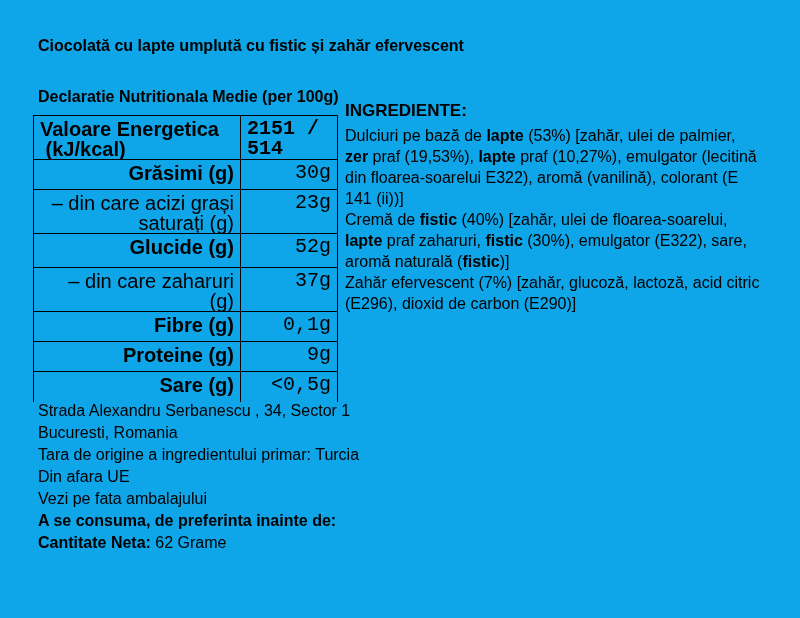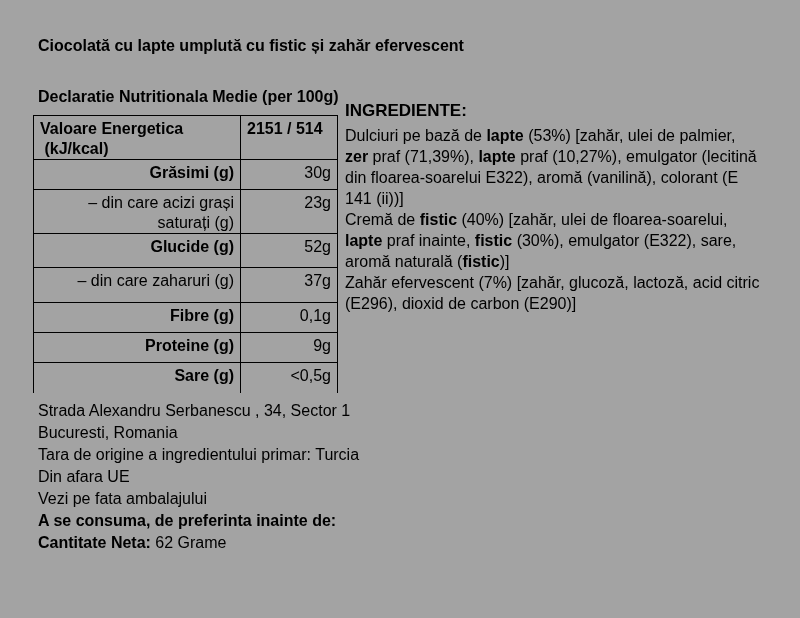--- a/index.html
+++ b/index.html
@@ -1,20 +1,20 @@
 <!DOCTYPE html>
 <html><head>
 <meta charset="utf-8">
 <style>
   html, body { margin: 0; padding: 0; background: #ffffff; }
   .page {
     position: relative;
     width: 800px;
     height: 618px;
-    background: #a3a3a3;
+    background: #0ea5e9;
     color: #000000;
     font-family: "Liberation Sans", sans-serif;
     overflow: hidden;
   }
   .b { font-weight: bold; }
 
   .title {
     position: absolute;
     left: 38px; top: 36px;
     font-size: 16px; font-weight: bold; line-height: 20px;
@@ -32,24 +32,24 @@
     left: 33px; top: 115px;
     width: 304px;
     border-collapse: collapse;
     table-layout: fixed;
     border: 1.5px solid #000;
     border-bottom: none;
   }
   table.nutrition td {
     vertical-align: top;
     padding: 3px 6px 0 6px;
-    font-size: 16px;
+    font-size: 20px;
     line-height: 20px;
   }
-  table.nutrition td.val { border-left: 1.5px solid #000; }
+  table.nutrition td.val { border-left: 1.5px solid #000; font-family: Liberation Mono, monospace; }
   table.nutrition tr + tr td { border-top: 1.5px solid #000; text-align: right; }
   .prewrap { white-space: pre-wrap; }
   tr.r1 { height: 37px; }
   tr.r2 { height: 30px; }
   tr.r3 { height: 42px; margin-left: 48px; }
   tr.r4 { height: 34px; margin-left: 20px; }
   tr.r5 { height: 35px; }
   tr.r6 { height: 30px; }
   tr.r7 { height: 30px; }
   tr.r8 { height: 30px; }
@@ -127,22 +127,22 @@
       </tr>
       <tr class="r8">
         <td class="lbl b">Sare (g)</td>
         <td class="val">&lt;0,5g</td>
       </tr>
     </tbody>
   </table>
 
   <div class="ingredients">
     <div class="ing-heading">INGREDIENTE:</div>
-    <div class="ing-paragraph"><span>Dulciuri pe bază de </span><span class="b">lapte</span><span> (53%) [zahăr, ulei de palmier, </span><span class="b">zer</span><span> praf (71,39%), </span><span class="b">lapte</span><span> praf (10,27%), emulgator (lecitină din floarea-soarelui E322), aromă (vanilină), colorant (E 141 (ii))]</span></div>
-    <div class="ing-paragraph"><span>Cremă de </span><span class="b">fistic</span><span> (40%) [zahăr, ulei de floarea-soarelui, </span><span class="b">lapte</span><span> praf inainte, </span><span class="b">fistic</span><span> (30%), emulgator (E322), sare, aromă naturală (</span><span class="b">fistic</span><span>)]</span></div>
+    <div class="ing-paragraph"><span>Dulciuri pe bază de </span><span class="b">lapte</span><span> (53%) [zahăr, ulei de palmier, </span><span class="b">zer</span><span> praf (19,53%), </span><span class="b">lapte</span><span> praf (10,27%), emulgator (lecitină din floarea-soarelui E322), aromă (vanilină), colorant (E 141 (ii))]</span></div>
+    <div class="ing-paragraph"><span>Cremă de </span><span class="b">fistic</span><span> (40%) [zahăr, ulei de floarea-soarelui, </span><span class="b">lapte</span><span> praf zaharuri, </span><span class="b">fistic</span><span> (30%), emulgator (E322), sare, aromă naturală (</span><span class="b">fistic</span><span>)]</span></div>
     <div class="ing-paragraph"><span>Zahăr efervescent (7%) [zahăr, glucoză, lactoză, acid citric (E296), dioxid de carbon (E290)]</span></div>
   </div>
 
   <div class="distributor">
     <div><span>Strada Alexandru Serbanescu , 34, Sector 1</span></div>
     <div><span>Bucuresti, Romania</span></div>
     <div><span>Tara de origine a ingredientului primar: Turcia</span></div>
     <div><span>Din afara UE</span></div>
     <div><span>Vezi pe fata ambalajului</span></div>
     <div><span class="b">A se consuma, de preferinta inainte de:</span></div>

